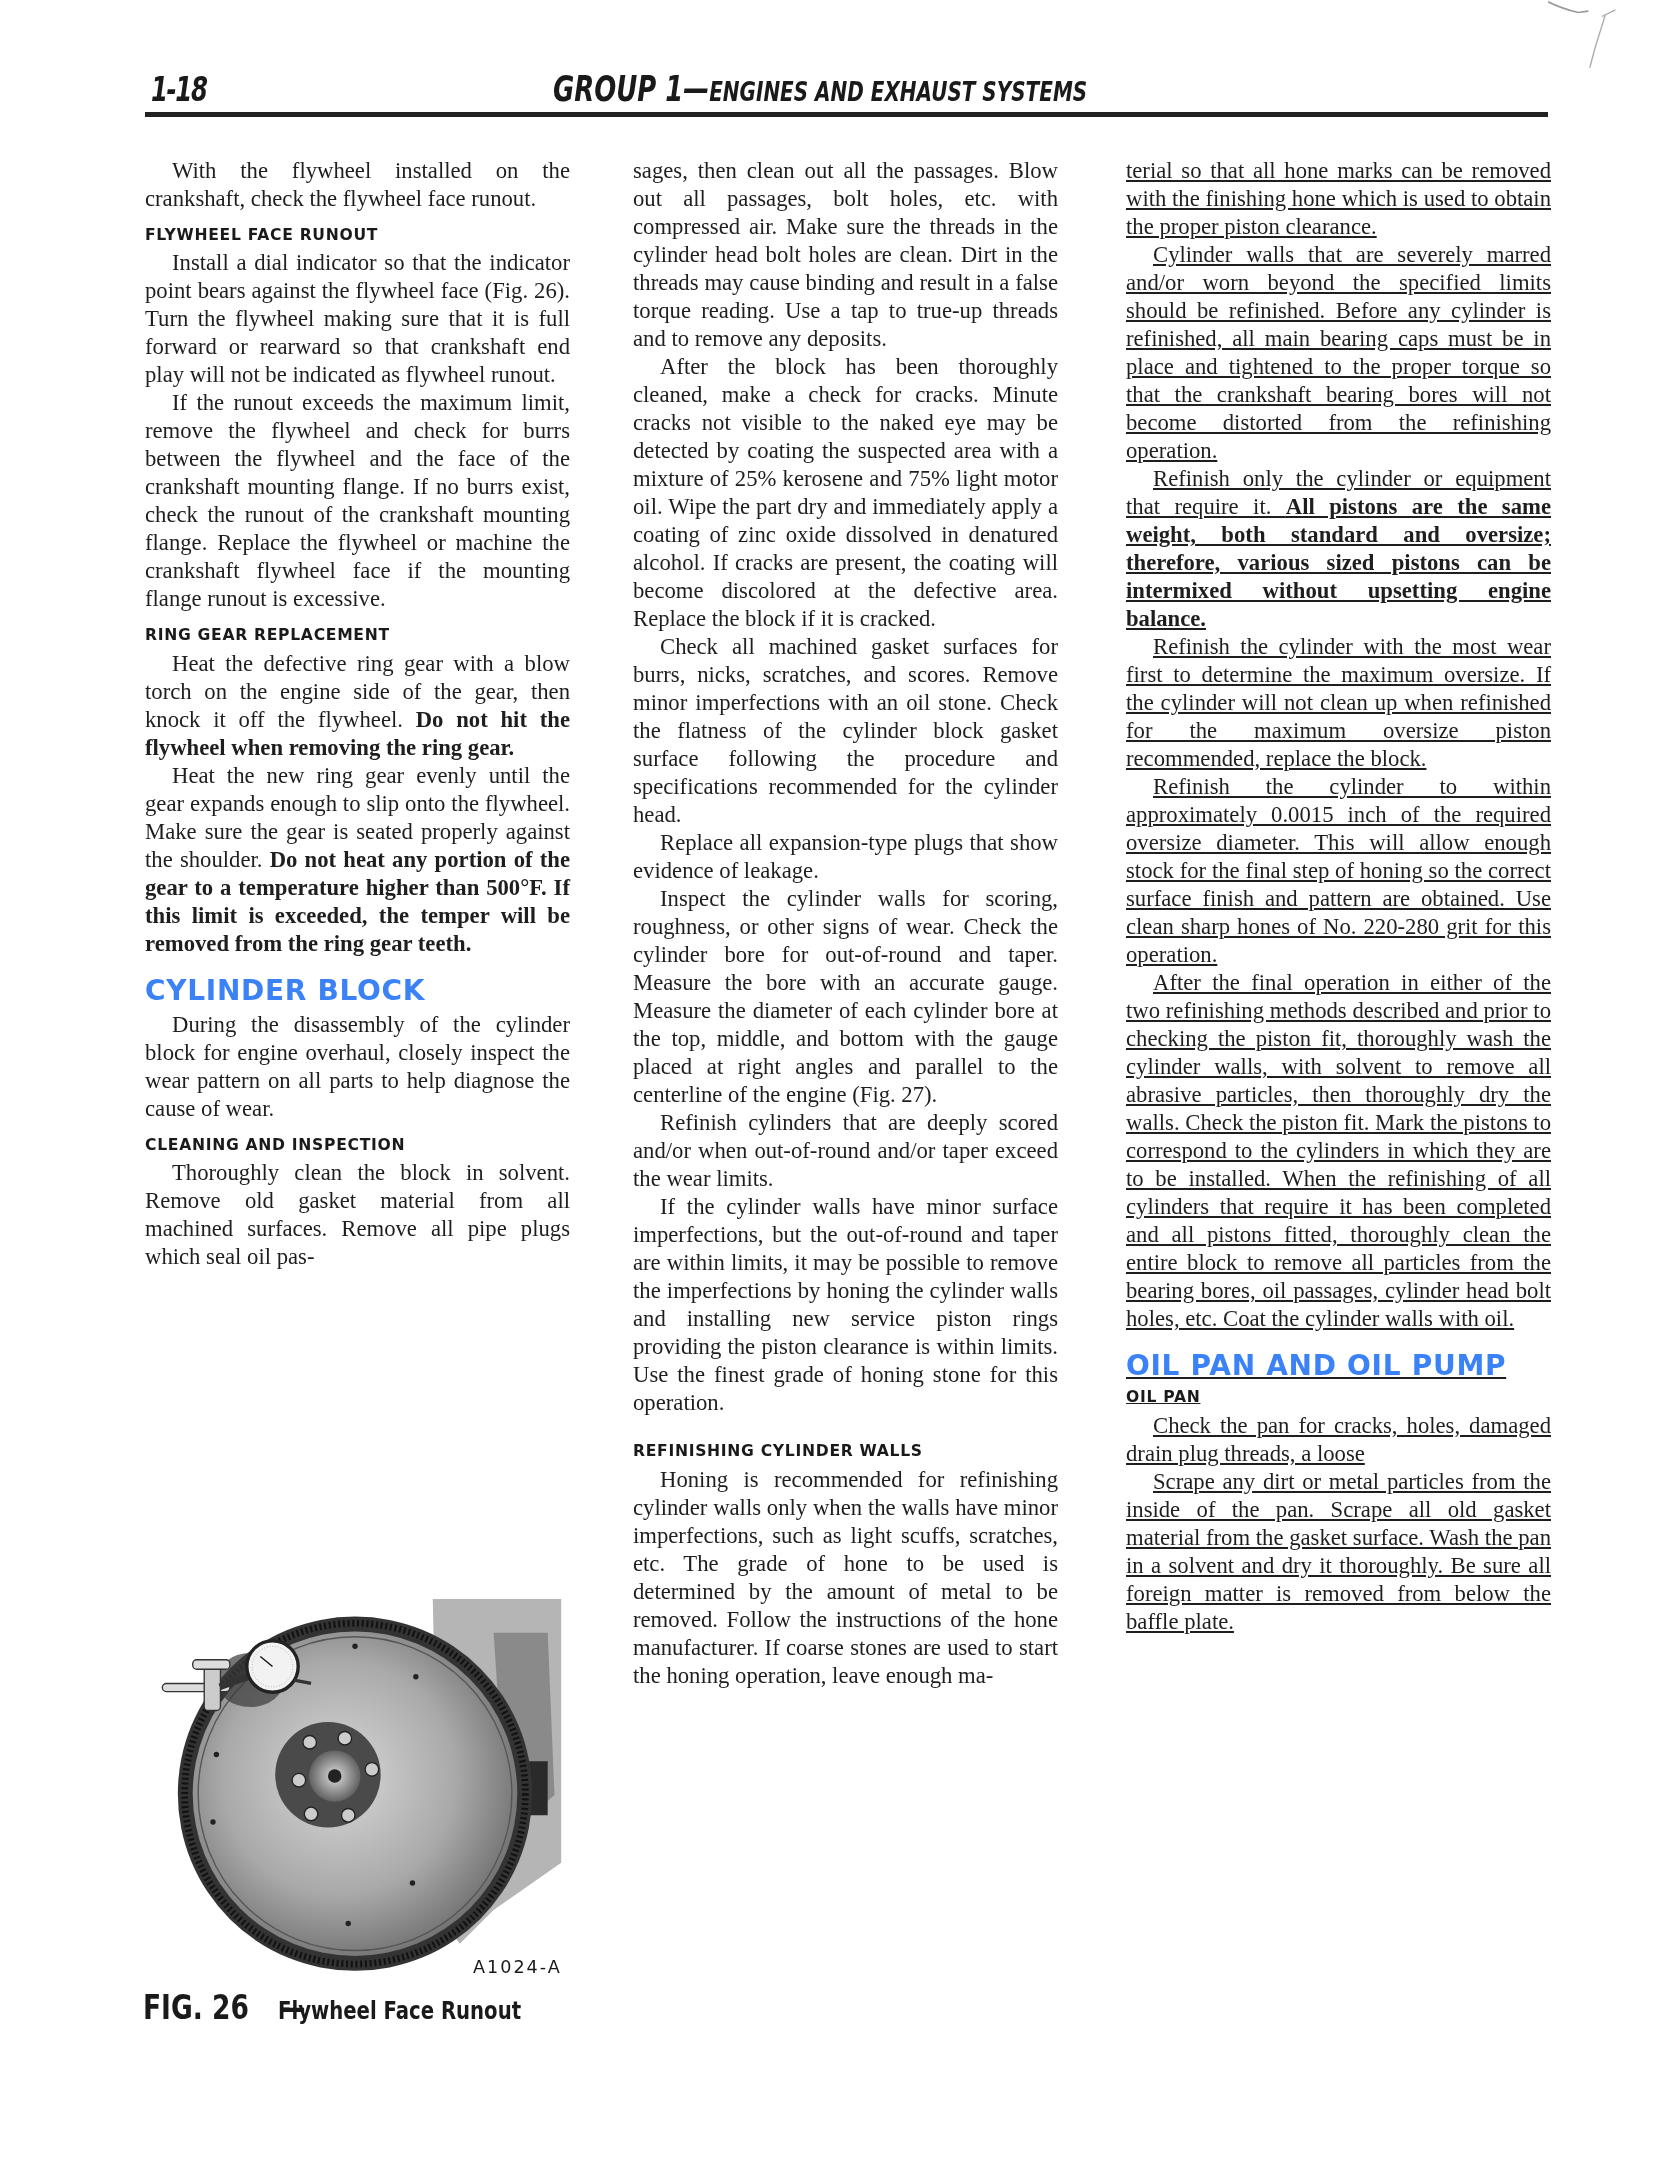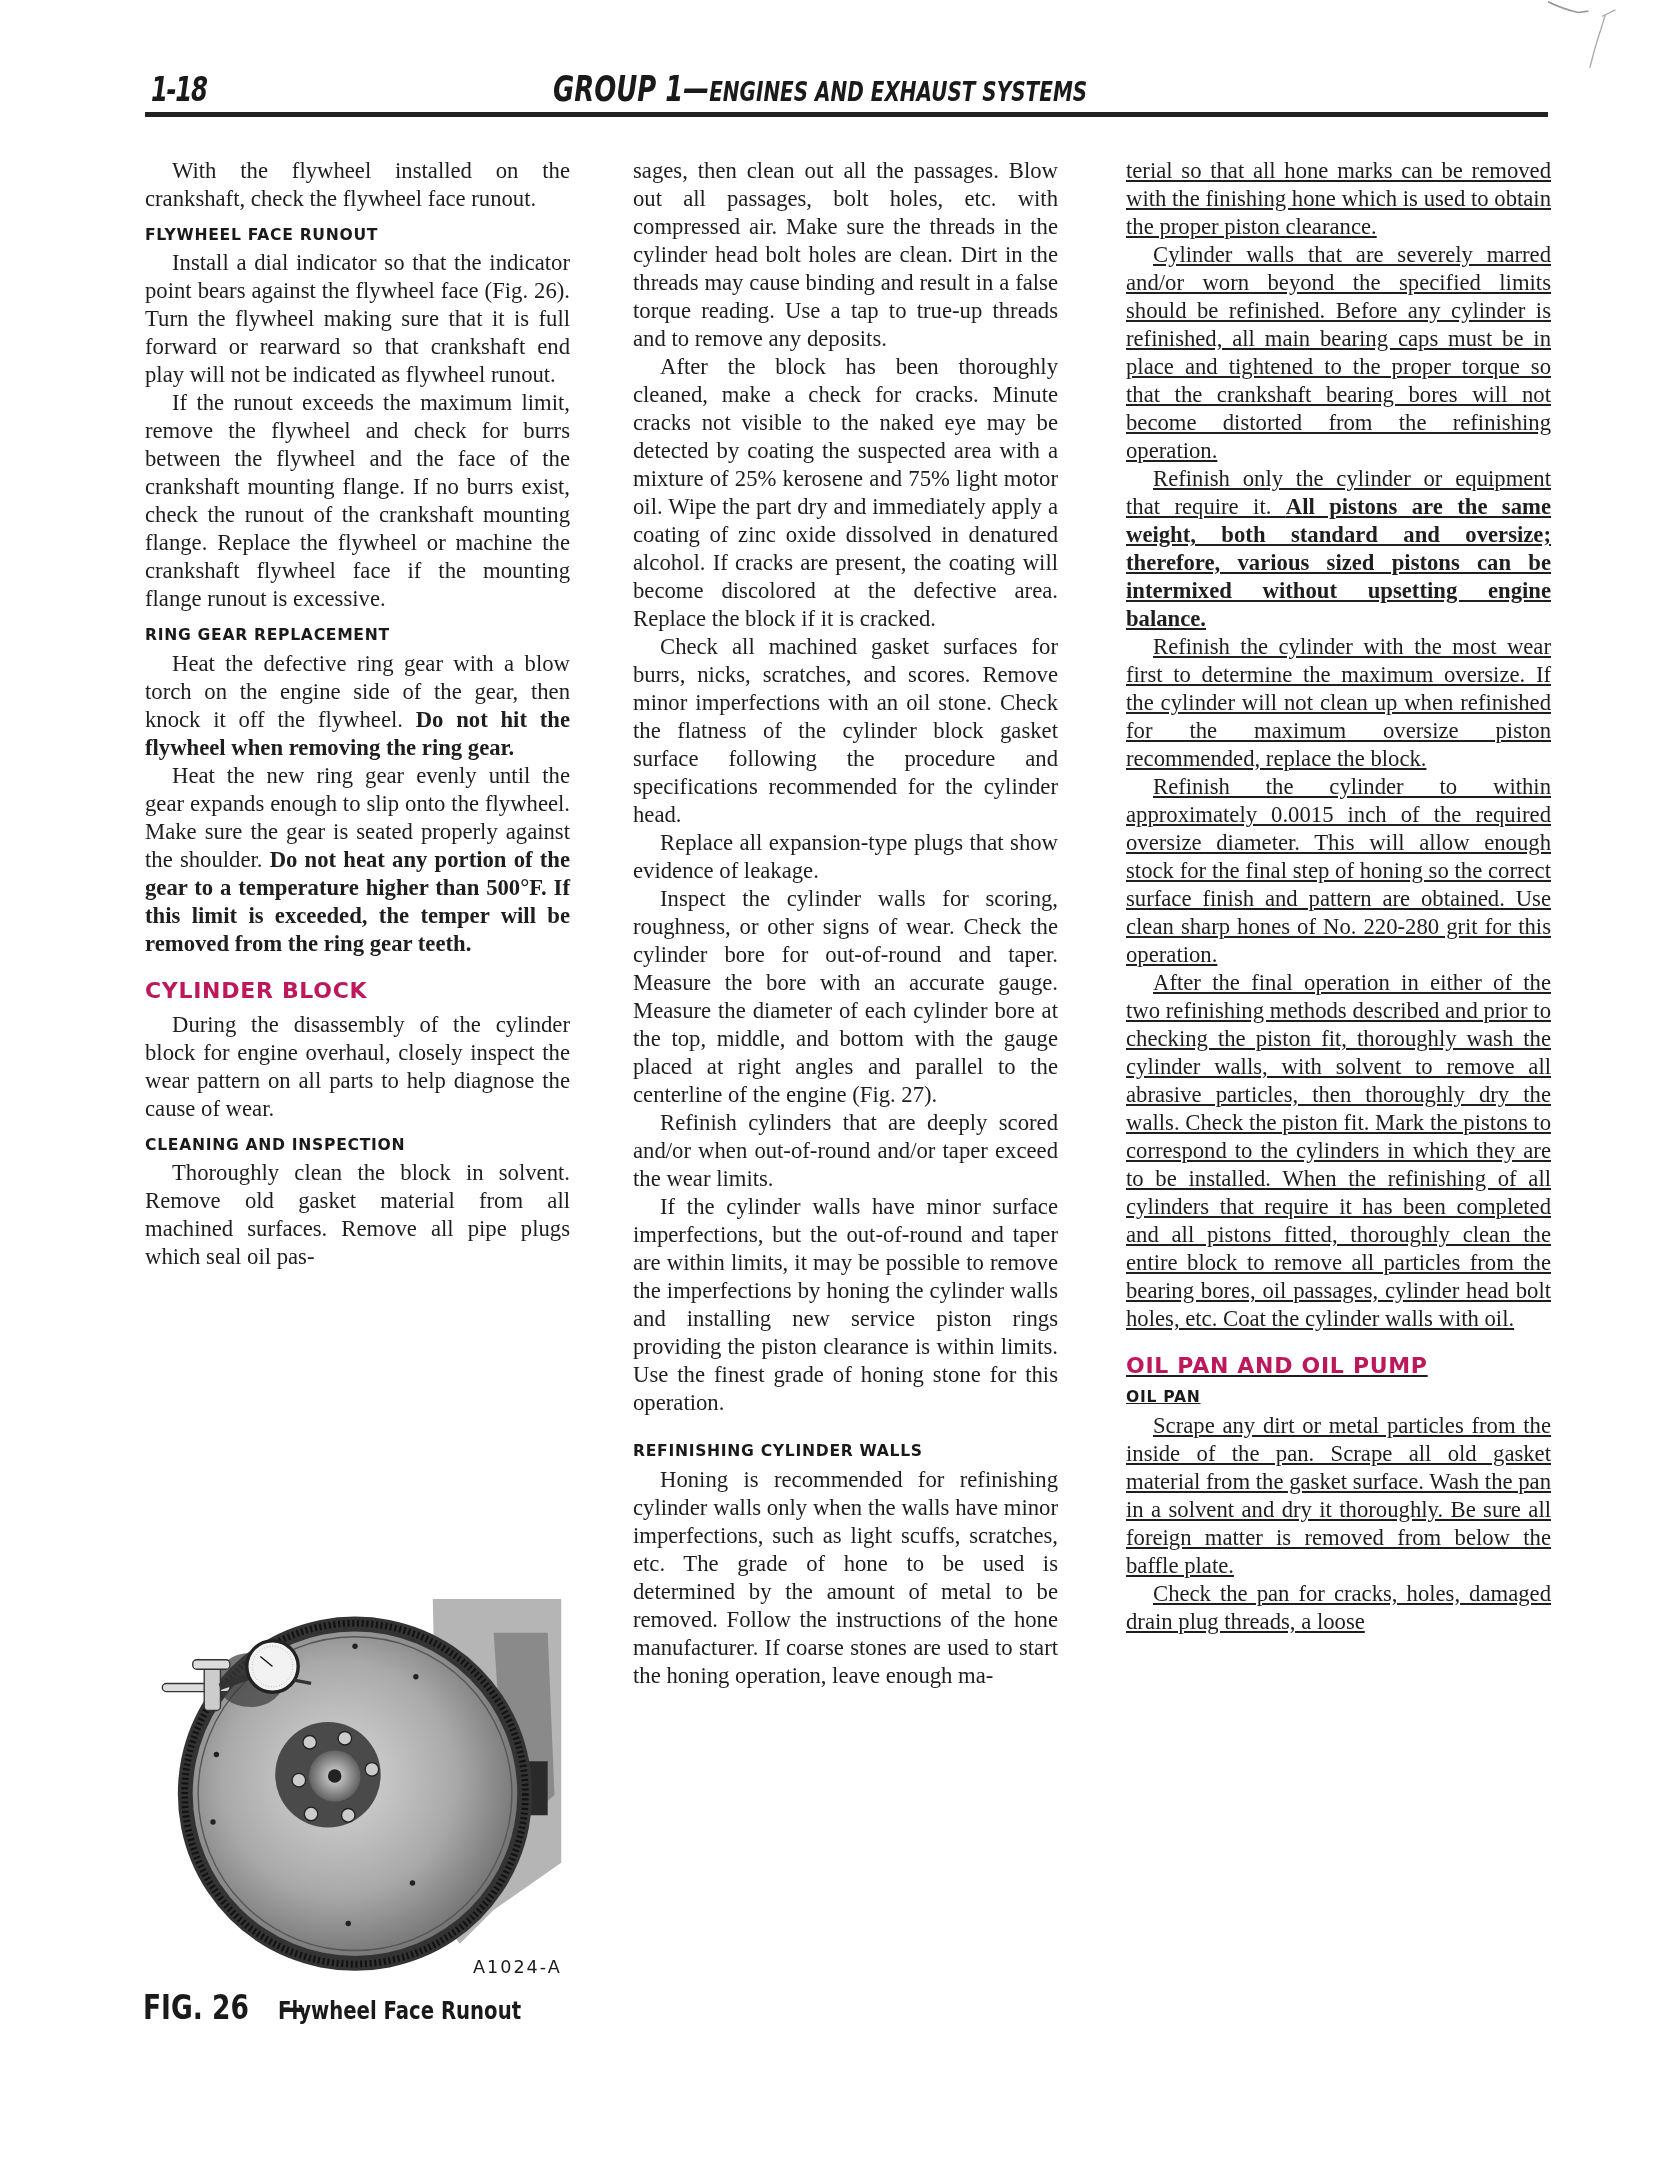--- a/index.html
+++ b/index.html
@@ -12,21 +12,21 @@
   .corner-mark { position:absolute; left:1548px; top:0; width:128px; height:95px; }
 
   .col { position:absolute; top:157px; width:425px; font-family:"Liberation Serif", serif; font-size:22.7px; line-height:28px; color:#1e1e1e; }
   .col-left { left:145px; }
   .col-mid { left:633px; }
   .col-right { left:1126px;text-decoration:underline; }
   .col p { margin:0; text-align:justify; text-indent:27px; hyphens:none; }
   .col p.noindent { text-indent:0; }
   .col b { font-weight:bold; }
   h3.sub { margin:10.8px 0 2.7px 0; font-family:"DejaVu Sans", sans-serif; font-weight:bold; font-size:15.6px; letter-spacing:0.7px; line-height:23px; color:#1a1a1a; }
-  h2.sec { margin:17.6px 0 5.4px 0; font-family:"DejaVu Sans", sans-serif; font-weight:bold; font-size:22px; letter-spacing:0.7px; line-height:30px; color:#be185d; }
+  h2.sec { margin:17.6px 0 5.4px 0; font-family:"DejaVu Sans", sans-serif; font-weight:bold; font-size:28px; letter-spacing:0.7px; line-height:30px; color:#3b82f6; }
 
   .figure { position:absolute; left:142px; top:1592px; width:426px; height:379px; }
   .fig-id { position:absolute; left:473px; top:1957px; font-family:"DejaVu Sans", sans-serif; font-weight:normal; font-size:17.6px; letter-spacing:2px; color:#1a1a1a; }
   .fig-caption { position:absolute; left:143px; top:1987px; white-space:nowrap; color:#1a1a1a; }
   .fig-caption .fig-no { font-family:"DejaVu Sans", sans-serif; font-weight:bold; font-size:34px; display:inline-block; transform:scaleX(0.78); transform-origin:left center; }
   .fig-caption .fig-title { font-family:"DejaVu Sans", sans-serif; font-weight:bold; font-size:24px; display:inline-block; transform:scaleX(0.82); transform-origin:left center; margin-left:-35px; }
 </style>
 </head>
 <body>
 
@@ -124,16 +124,16 @@
 
 <div class="col col-right">
   <p class="noindent">terial so that all hone marks can be removed with the finishing hone which is used to obtain the proper piston clearance.</p>
   <p>Cylinder walls that are severely marred and/or worn beyond the specified limits should be refinished. Before any cylinder is refinished, all main bearing caps must be in place and tightened to the proper torque so that the crankshaft bearing bores will not become distorted from the refinishing operation.</p>
   <p><span>Refinish only the cylinder or equipment that require it. </span><b>All pistons are the same weight, both standard and oversize; therefore, various sized pistons can be intermixed without upsetting engine balance.</b></p>
   <p>Refinish the cylinder with the most wear first to determine the maximum oversize. If the cylinder will not clean up when refinished for the maximum oversize piston recommended, replace the block.</p>
   <p>Refinish the cylinder to within approximately 0.0015 inch of the required oversize diameter. This will allow enough stock for the final step of honing so the correct surface finish and pattern are obtained. Use clean sharp hones of No. 220-280 grit for this operation.</p>
   <p>After the final operation in either of the two refinishing methods described and prior to checking the piston fit, thoroughly wash the cylinder walls, with solvent to remove all abrasive particles, then thoroughly dry the walls. Check the piston fit. Mark the pistons to correspond to the cylinders in which they are to be installed. When the refinishing of all cylinders that require it has been completed and all pistons fitted, thoroughly clean the entire block to remove all particles from the bearing bores, oil passages, cylinder head bolt holes, etc. Coat the cylinder walls with oil.</p>
   <h2 class="sec">OIL PAN AND OIL PUMP</h2>
   <h3 class="sub" style="margin-top:0">OIL PAN</h3>
+  <p>Check the pan for cracks, holes, damaged drain plug threads, a loose</p>
   <p>Scrape any dirt or metal particles from the inside of the pan. Scrape all old gasket material from the gasket surface. Wash the pan in a solvent and dry it thoroughly. Be sure all foreign matter is removed from below the baffle plate.</p>
-  <p>Check the pan for cracks, holes, damaged drain plug threads, a loose</p>
 </div>
 
 
 </body></html>

